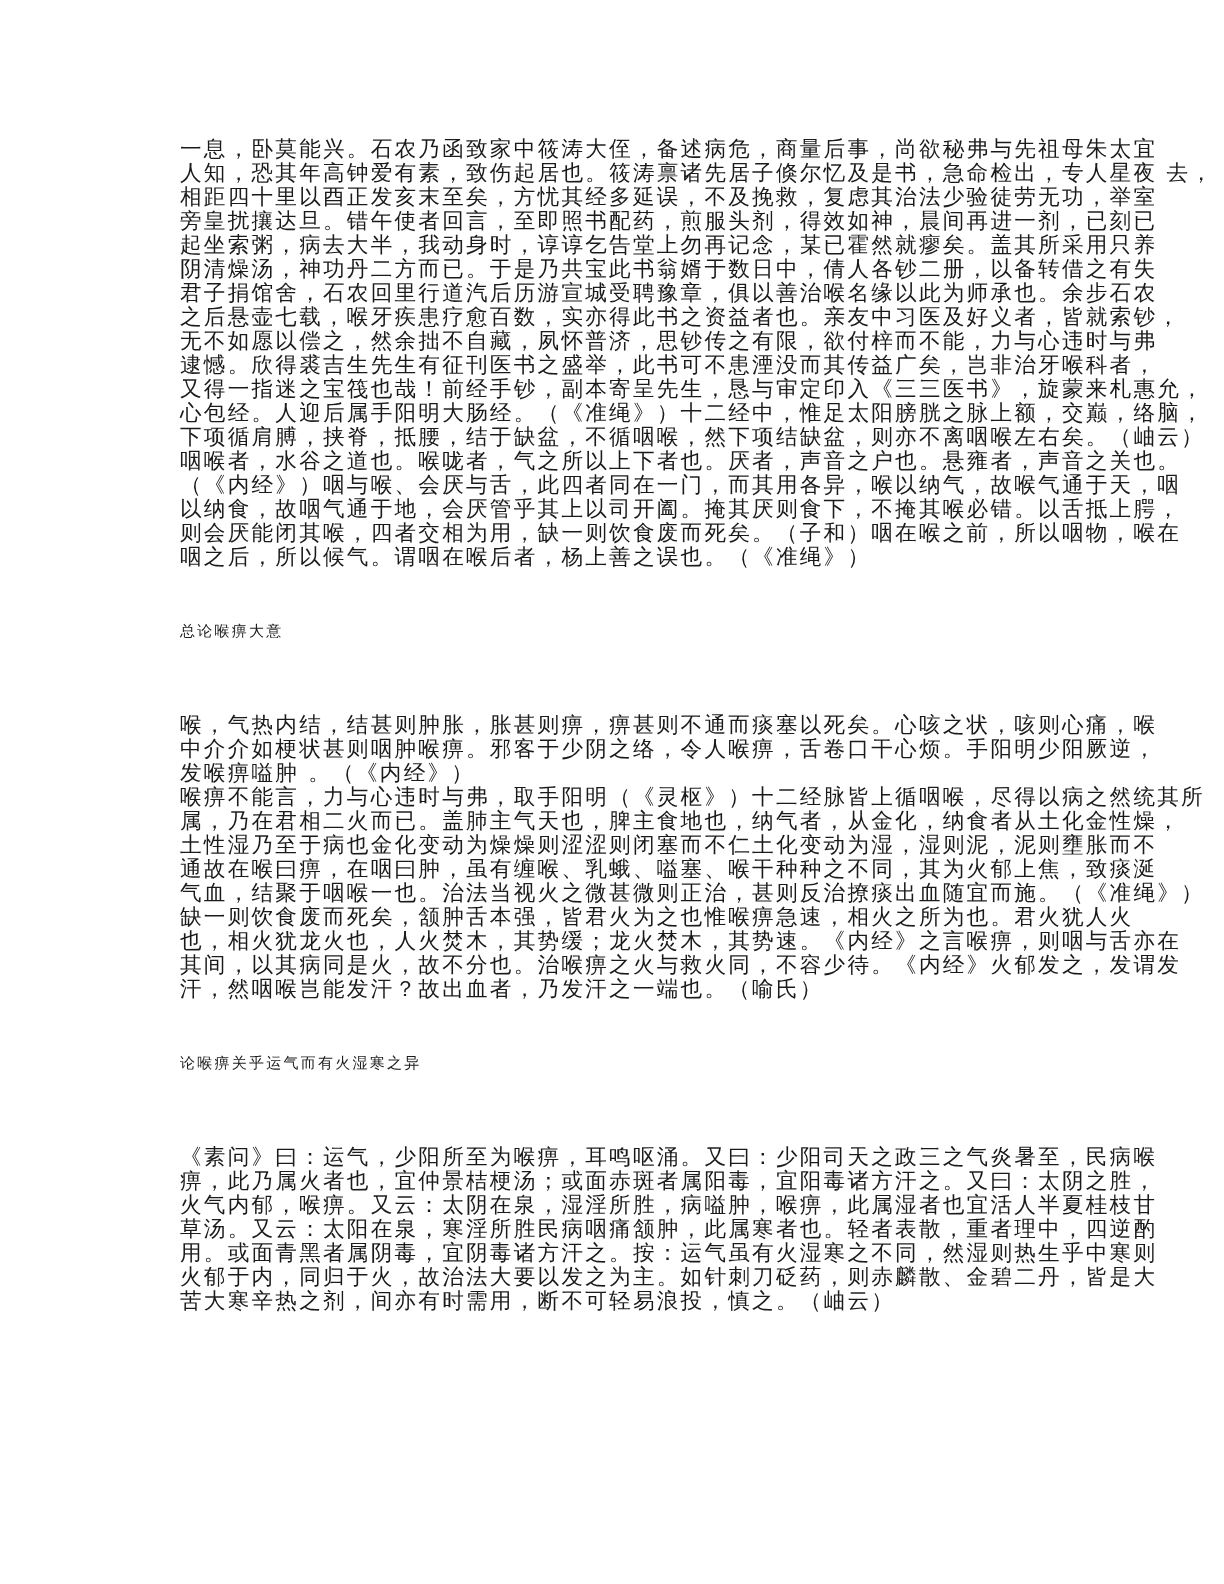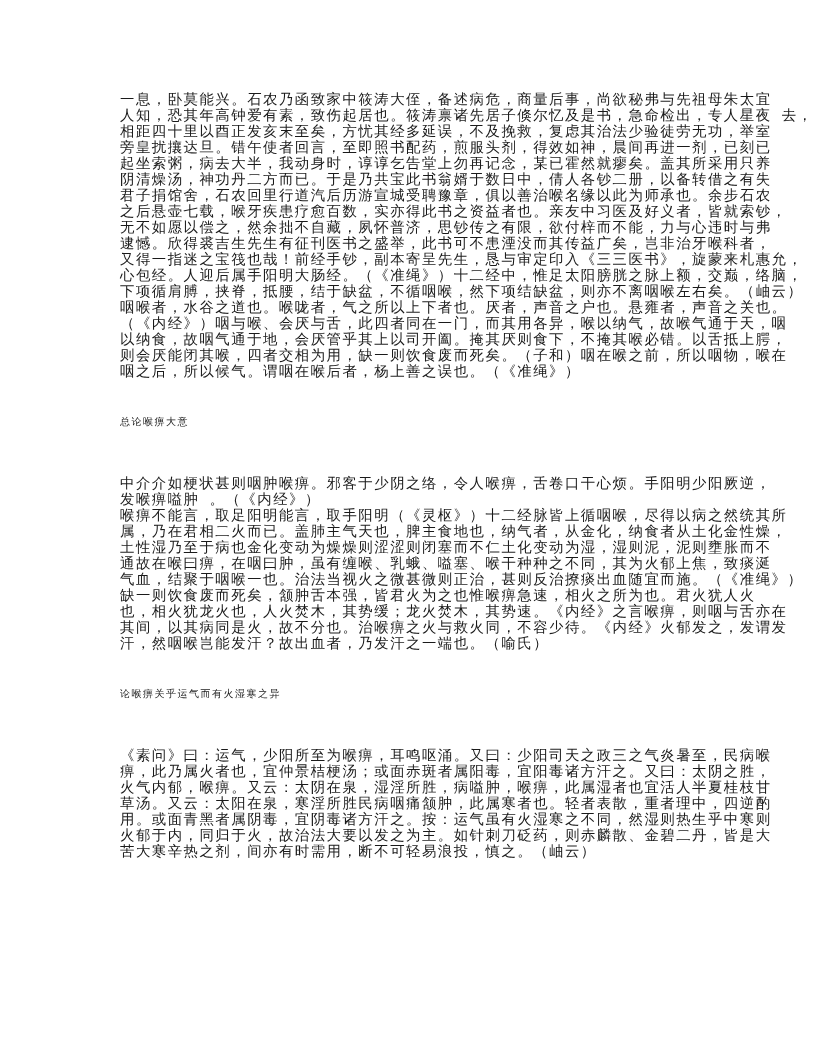--- a/index.html
+++ b/index.html
@@ -21,21 +21,20 @@
     top: 92px;
     width: 590px;
   }
   .line {
     height: 16px;
     line-height: 16px;
     font-size: 14.4px;
     white-space: nowrap;
     letter-spacing: 1.5px;
     overflow: visible;
-    font-family: Liberation Mono, monospace;
   }
   .section {
     margin: 0;
   }
   .heading {
     height: 16px;
     line-height: 16px;
     font-size: 10px;
     letter-spacing: 1.5px;
     white-space: nowrap;
@@ -71,23 +70,24 @@
     <div class="line">咽之后，所以候气。谓咽在喉后者，杨上善之误也。（《准绳》）</div>
   </div>
 
   <div class="gap-after-p1"></div>
 
   <div class="heading">总论喉痹大意</div>
 
   <div class="gap-after-h1"></div>
 
   <div class="section">
+    <div class="line">喉，气热内结，结甚则肿胀，胀甚则痹，痹甚则不通而痰塞以死矣。心咳之状，咳则心痛，喉</div>
     <div class="line">中介介如梗状甚则咽肿喉痹。邪客于少阴之络，令人喉痹，舌卷口干心烦。手阳明少阳厥逆，</div>
     <div class="line">发喉痹嗌肿 。（《内经》）</div>
-    <div class="line">喉痹不能言，取足阳明能言，取手阳明（《灵枢》）十二经脉皆上循咽喉，尽得以病之然统其所</div>
+    <div class="line">喉痹不能言，力与心违时与弗，取手阳明（《灵枢》）十二经脉皆上循咽喉，尽得以病之然统其所</div>
     <div class="line">属，乃在君相二火而已。盖肺主气天也，脾主食地也，纳气者，从金化，纳食者从土化金性燥，</div>
     <div class="line">土性湿乃至于病也金化变动为燥燥则涩涩则闭塞而不仁土化变动为湿，湿则泥，泥则壅胀而不</div>
     <div class="line">通故在喉曰痹，在咽曰肿，虽有缠喉、乳蛾、嗌塞、喉干种种之不同，其为火郁上焦，致痰涎</div>
     <div class="line">气血，结聚于咽喉一也。治法当视火之微甚微则正治，甚则反治撩痰出血随宜而施。（《准绳》）</div>
     <div class="line">缺一则饮食废而死矣，颔肿舌本强，皆君火为之也惟喉痹急速，相火之所为也。君火犹人火</div>
     <div class="line">也，相火犹龙火也，人火焚木，其势缓；龙火焚木，其势速。《内经》之言喉痹，则咽与舌亦在</div>
     <div class="line">其间，以其病同是火，故不分也。治喉痹之火与救火同，不容少待。《内经》火郁发之，发谓发</div>
     <div class="line">汗，然咽喉岂能发汗？故出血者，乃发汗之一端也。（喻氏）</div>
   </div>
 

